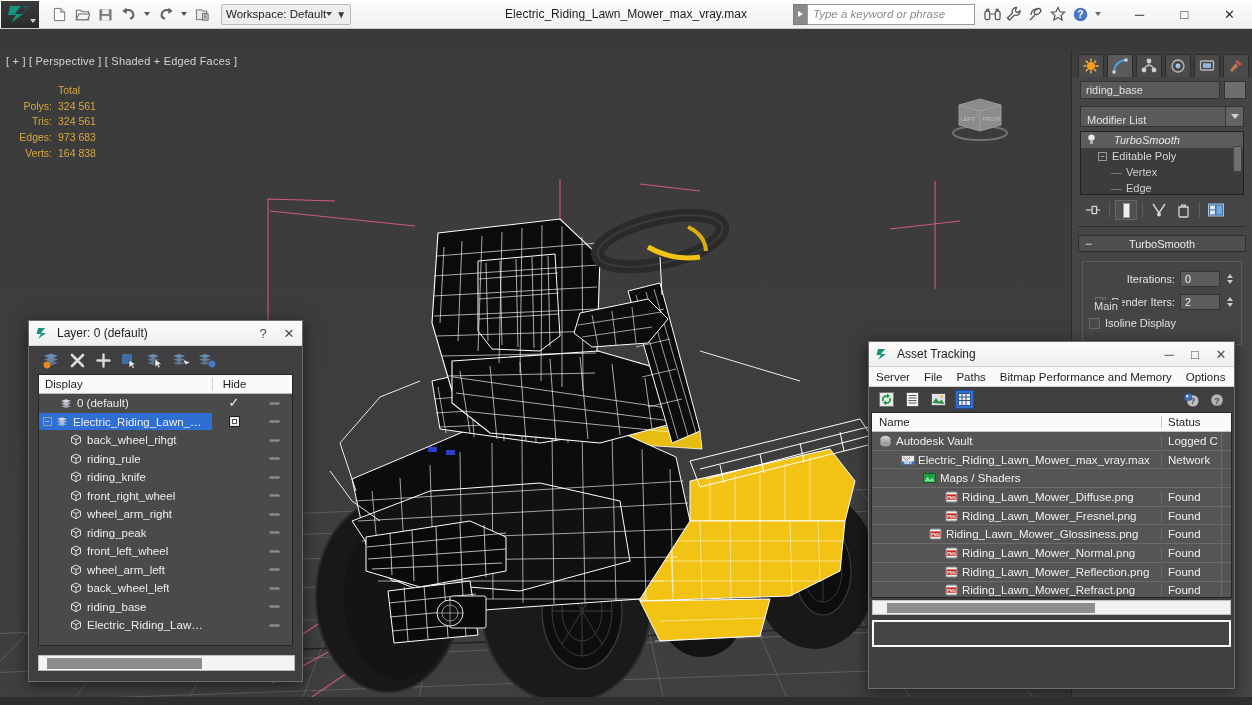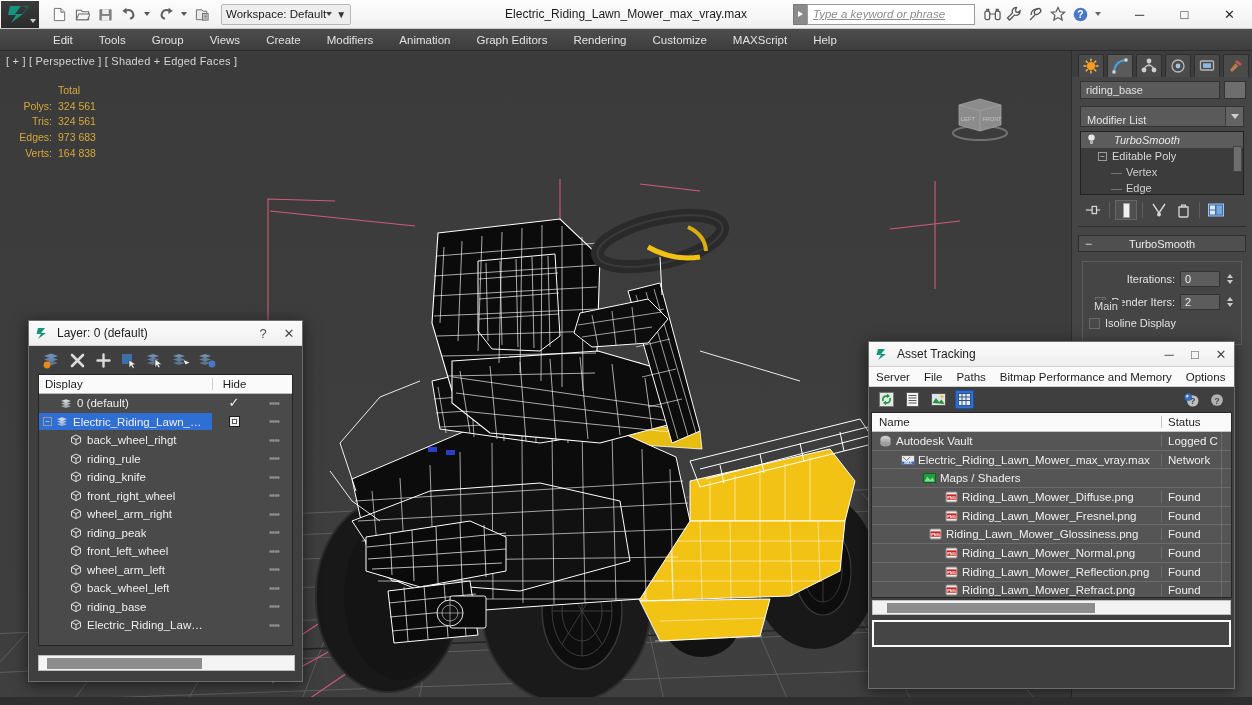--- a/index.html
+++ b/index.html
@@ -59,21 +59,21 @@
   .tb-right { margin-left:auto; display:flex; align-items:center; height:100%; }
   .searchwrap { display:flex; align-items:center; height:21px; }
   .search-caret {
     width:14px;height:21px;background:#8a8a8a;display:flex;align-items:center;justify-content:center;
     border:1px solid #7a7a7a; border-right:none;
   }
   .search-caret i { width:0;height:0;border-top:3.5px solid transparent;border-bottom:3.5px solid transparent;border-left:5px solid #fff; display:block; }
   .searchbox {
     width: 168px; height: 21px; background:#fff; border:1px solid #9a9a9a;
     display:flex; align-items:center; padding-left:5px;
-    font-style: italic; font-size: 11.5px; color: #8b8b8b; text-decoration: underline;
+    font-style: italic; font-size: 11.5px; color: #8b8b8b;
   }
   .tb-icons { display:flex; align-items:center; gap:4px; margin-left:8px; }
   .tb-icons .ic { width:18px; height:18px; display:flex; align-items:center; justify-content:center; }
   .helpdd { width:0;height:0;border-left:3px solid transparent;border-right:3px solid transparent;border-top:4px solid #666; margin-left:2px;}
   .wincontrols { display:flex; align-items:center; margin-left:16px; }
   .wincontrols div {
     width: 45px; height:29px; display:flex; align-items:center; justify-content:center;
     color:#2a2a2a; font-size:13px;
   }
 
@@ -404,35 +404,20 @@
         <div class="helpdd"></div>
       </div>
       <div class="wincontrols">
         <div>─</div>
         <div>□</div>
         <div class="wc-close">✕</div>
       </div>
     </div>
   </div>
 
-  <div class="menubar">
-    <div class="mi" style="width:40px"></div>
-    <div class="mi">Edit</div>
-    <div class="mi">Tools</div>
-    <div class="mi">Group</div>
-    <div class="mi">Views</div>
-    <div class="mi">Create</div>
-    <div class="mi">Modifiers</div>
-    <div class="mi">Animation</div>
-    <div class="mi">Graph Editors</div>
-    <div class="mi">Rendering</div>
-    <div class="mi">Customize</div>
-    <div class="mi">MAXScript</div>
-    <div class="mi">Help</div>
-  </div>
 
   <div class="viewport">
 
     <svg class="grid-floor" viewBox="0 0 1071 654" preserveAspectRatio="none">
       <defs>
         <linearGradient id="vpbg" x1="0" y1="0" x2="0" y2="1">
           <stop offset="0" stop-color="#3b3b3b"></stop>
             <stop offset="1" stop-color="#3f3f3f"></stop>
         </linearGradient>
       </defs>

